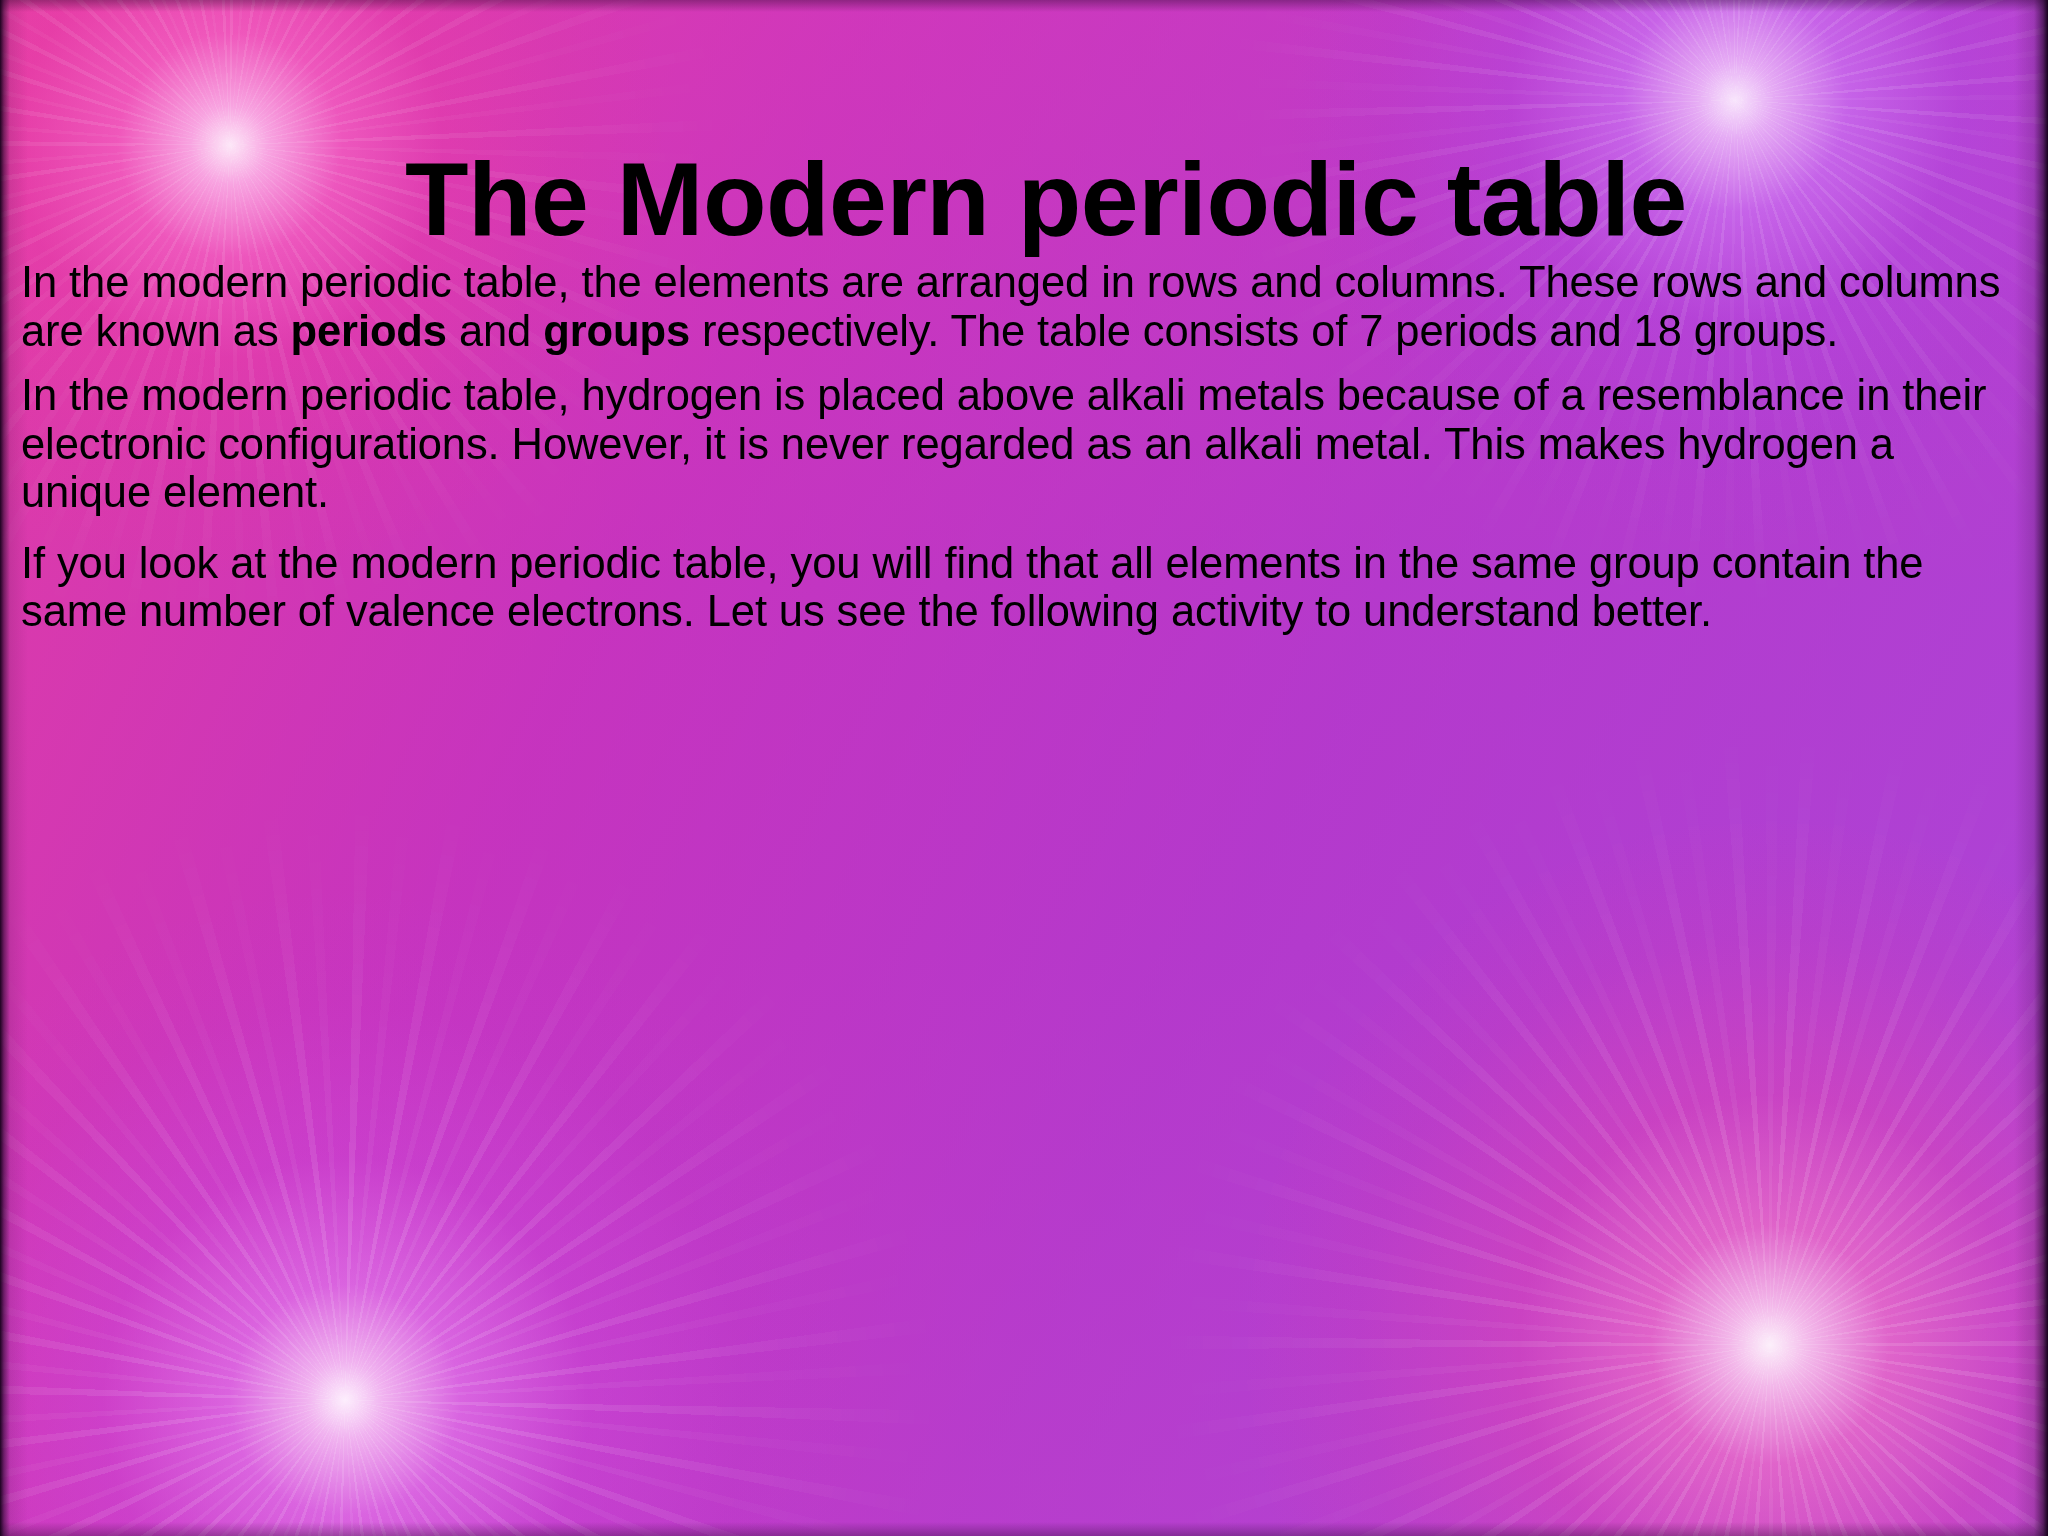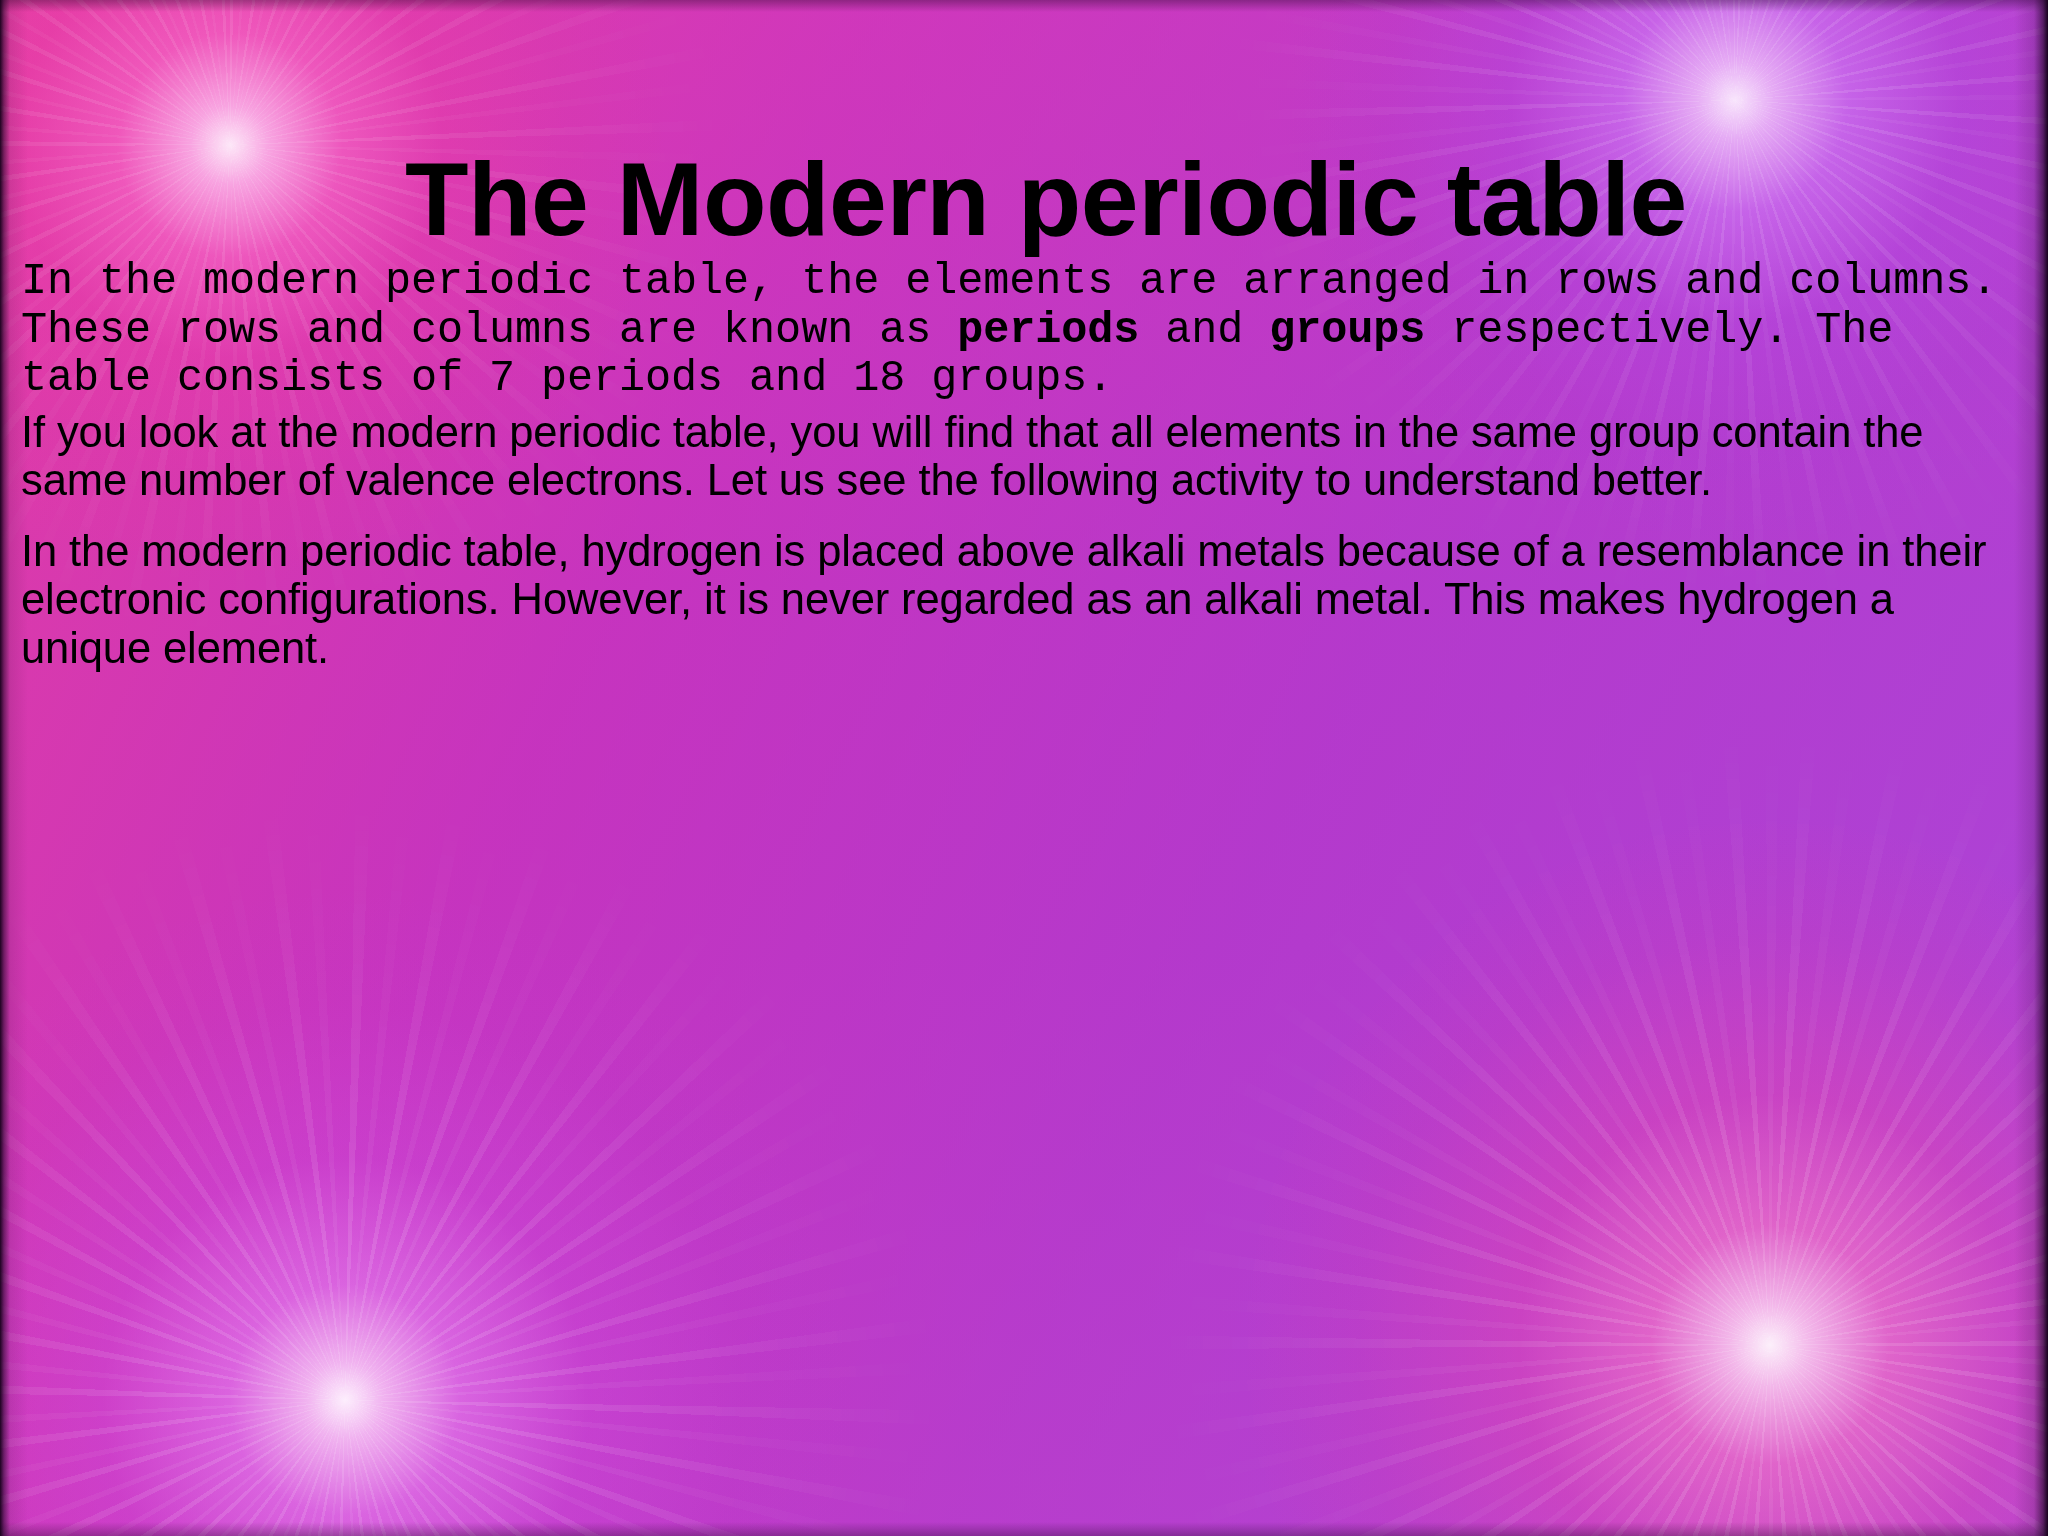--- a/index.html
+++ b/index.html
@@ -158,22 +158,21 @@
 
   .para {
     color: #000000;
     font-size: 43.5px;
     line-height: 1.115;
     margin: 0 0 22px 0;
     letter-spacing: -0.1px;
   }
 
   .para-tight {
-    margin-bottom: 4px;
-    font-family: Liberation Mono, monospace;
+    margin-bottom: 16px;
   }
 
   .subhead {
     color: #000000;
     font-size: 43.5px;
     line-height: 1.115;
     font-weight: bold;
     text-align: center;
     margin: 30px 0 28px 0;
   }
@@ -198,19 +197,19 @@
 
   <div class="content">
 
     <h1 class="slide-title">The Modern periodic table</h1>
 
     <div class="body-block">
 
       <p class="para para-tight"><span>In the modern periodic table, the elements are arranged in rows and columns. These rows and columns are known as </span><span class="b">periods</span><span> and </span><span class="b">groups</span><span> respectively. The table consists of 7 periods and 18 groups.</span></p>
 
 
+      <p class="para">In the modern periodic table, hydrogen is placed above alkali metals because of a resemblance in their electronic configurations. However, it is never regarded as an alkali metal. This makes hydrogen a unique element.</p>
+
       <p class="para">If you look at the modern periodic table, you will find that all elements in the same group contain the same number of valence electrons. Let us see the following activity to understand better.</p>
-
-      <p class="para">In the modern periodic table, hydrogen is placed above alkali metals because of a resemblance in their electronic configurations. However, it is never regarded as an alkali metal. This makes hydrogen a unique element.</p>
 
     </div>
   </div>
 </div>
 
 </body></html>

